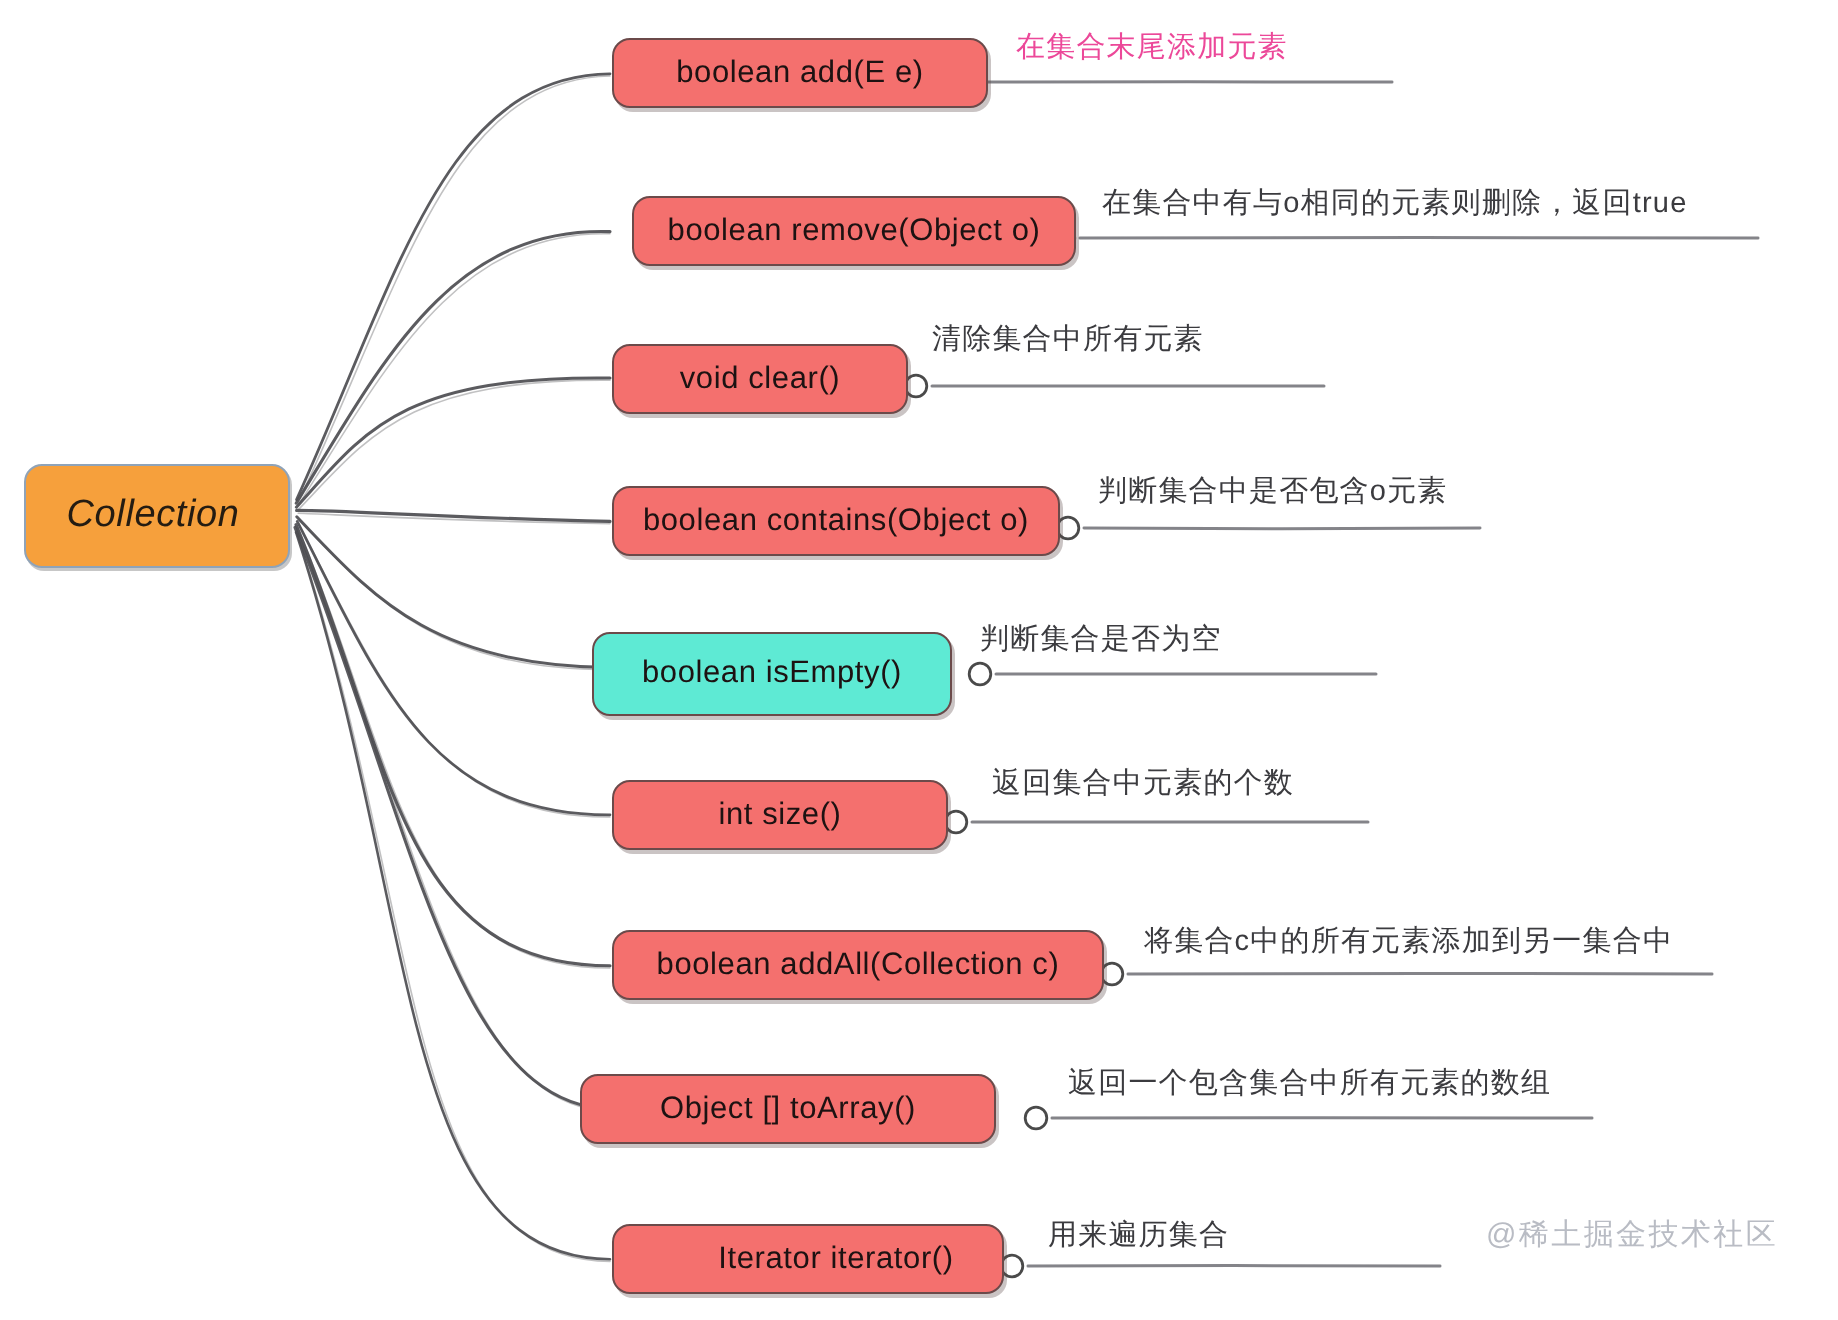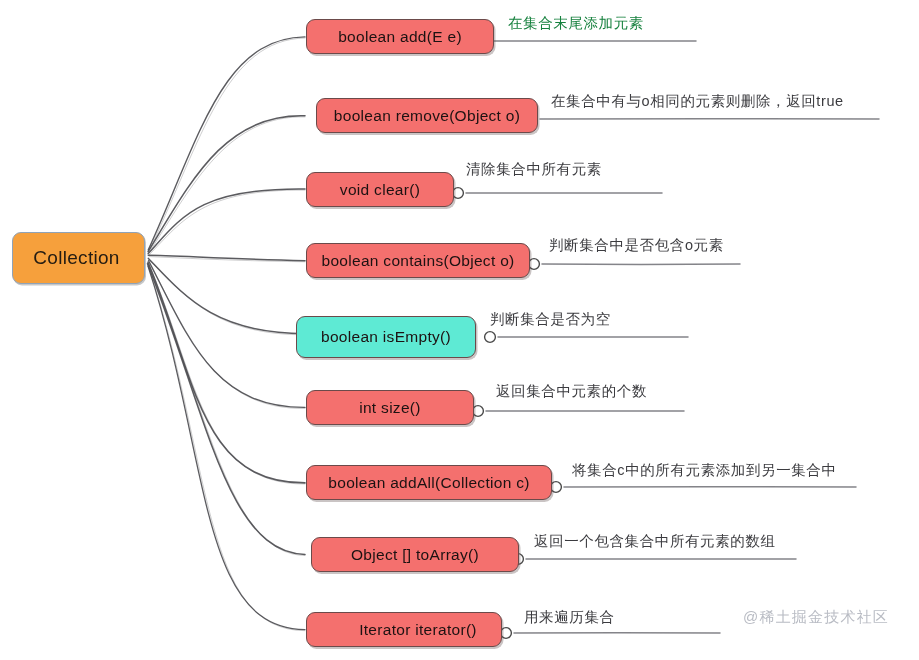--- a/index.html
+++ b/index.html
@@ -43,20 +43,21 @@
 
   .root-node {
     background: #F6A03C;
     border: 1.6px solid #8FA3B8;
     color: #241c12;
     font-size: 19px;
     box-shadow: 1px 1.5px 0 rgba(70,70,70,0.30);
   }
   .root-node .node-label {
     padding-right: 4px;
+    font-style: italic;
   }
 
   .method-node {
     background: #F4706E;
     border: 1.5px solid #6b4a4a;
     color: #1d1212;
     font-size: 15.5px;
     box-shadow: 1.5px 2px 0 rgba(90,70,70,0.32);
   }
 
@@ -121,21 +122,21 @@
     </svg>
 
   <div class="node root-node" id="root-node" style="left: 12px; top: 232px; width: 133px; height: 52px; background: rgb(246, 160, 60); border-color: rgb(143, 163, 184);">
     <span class="node-label">Collection</span>
   </div>
 
   <div id="nodes-layer">
       <div class="node method-node" style="left: 306px; top: 19px; width: 188px; height: 35px; background: rgb(244, 112, 110); border-color: rgb(107, 74, 74);">
         <span class="node-label">boolean add(E e)</span>
       </div>
-      <div class="annotation" style="left: 508px; top: 14px; color: #15803d;">在集合末尾添加元素</div>
+      <div class="annotation" style="left: 508px; top: 14px; color: #ec4899;">在集合末尾添加元素</div>
       <div class="node method-node" style="left: 316px; top: 98px; width: 222px; height: 35px; background: rgb(244, 112, 110); border-color: rgb(107, 74, 74);">
         <span class="node-label">boolean remove(Object o)</span>
       </div>
       <div class="annotation" style="left: 551px; top: 92px; color: rgb(59, 59, 63);">在集合中有与o相同的元素则删除，返回true</div>
       <div class="node method-node" style="left: 306px; top: 172px; width: 148px; height: 35px; background: rgb(244, 112, 110); border-color: rgb(107, 74, 74);">
         <span class="node-label">void clear()</span>
       </div>
       <div class="annotation" style="left: 466px; top: 160px; color: rgb(59, 59, 63);">清除集合中所有元素</div>
       <div class="node method-node" style="left: 306px; top: 243px; width: 224px; height: 35px; background: rgb(244, 112, 110); border-color: rgb(107, 74, 74);">
         <span class="node-label">boolean contains(Object o)</span>
@@ -146,21 +147,21 @@
       </div>
       <div class="annotation" style="left: 490px; top: 310px; color: rgb(59, 59, 63);">判断集合是否为空</div>
       <div class="node method-node" style="left: 306px; top: 390px; width: 168px; height: 35px; background: rgb(244, 112, 110); border-color: rgb(107, 74, 74);">
         <span class="node-label">int size()</span>
       </div>
       <div class="annotation" style="left: 496px; top: 382px; color: rgb(59, 59, 63);">返回集合中元素的个数</div>
       <div class="node method-node" style="left: 306px; top: 465px; width: 246px; height: 35px; background: rgb(244, 112, 110); border-color: rgb(107, 74, 74);">
         <span class="node-label">boolean addAll(Collection c)</span>
       </div>
       <div class="annotation" style="left: 572px; top: 461px; color: rgb(59, 59, 63);">将集合c中的所有元素添加到另一集合中</div>
-      <div class="node method-node" style="left: 311px; top: 537px; width: 208px; height: 35px; background: rgb(244, 112, 110); border-color: rgb(107, 74, 74);">
+      <div class="node method-node" style="left: 290px; top: 537px; width: 208px; height: 35px; background: rgb(244, 112, 110); border-color: rgb(107, 74, 74);">
         <span class="node-label">Object [] toArray()</span>
       </div>
       <div class="annotation" style="left: 534px; top: 532px; color: rgb(59, 59, 63);">返回一个包含集合中所有元素的数组</div>
       <div class="node method-node" style="left: 306px; top: 612px; width: 196px; height: 35px; background: rgb(244, 112, 110); border-color: rgb(107, 74, 74); padding-left: 28px;">
         <span class="node-label">Iterator iterator()</span>
       </div>
       <div class="annotation" style="left: 524px; top: 608px; color: rgb(59, 59, 63);">用来遍历集合</div>
     </div>
 
   <div class="watermark" id="watermark" style="left: 743px; top: 608px;">@稀土掘金技术社区</div>

